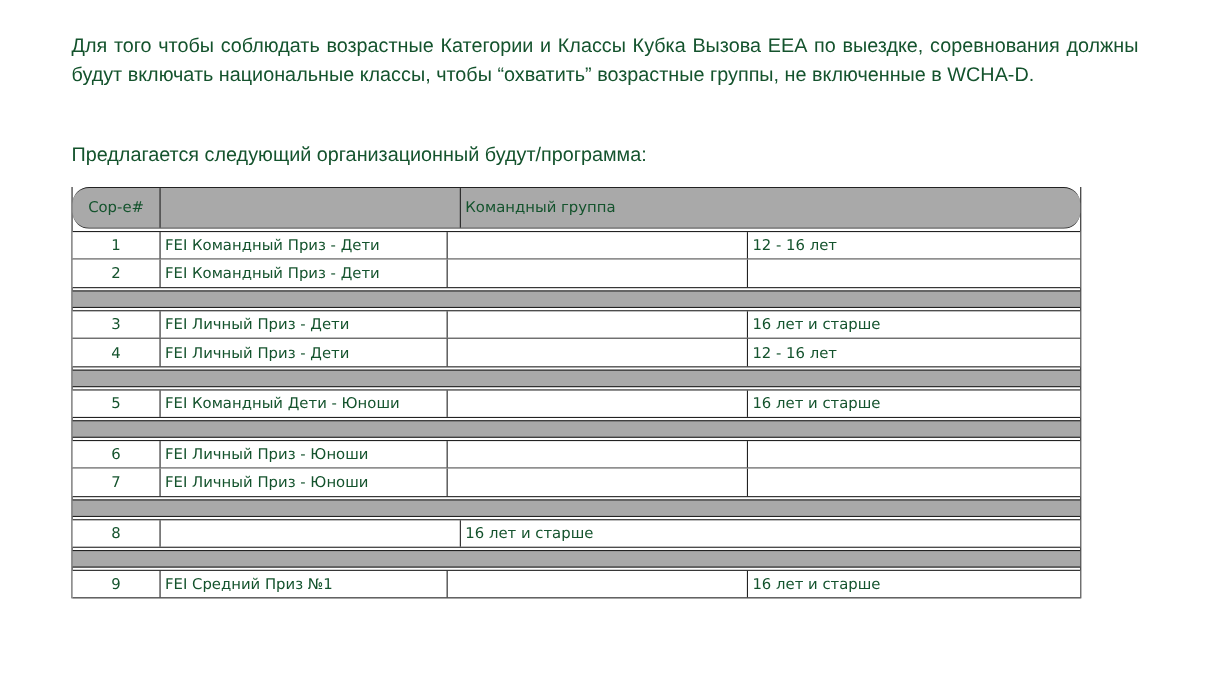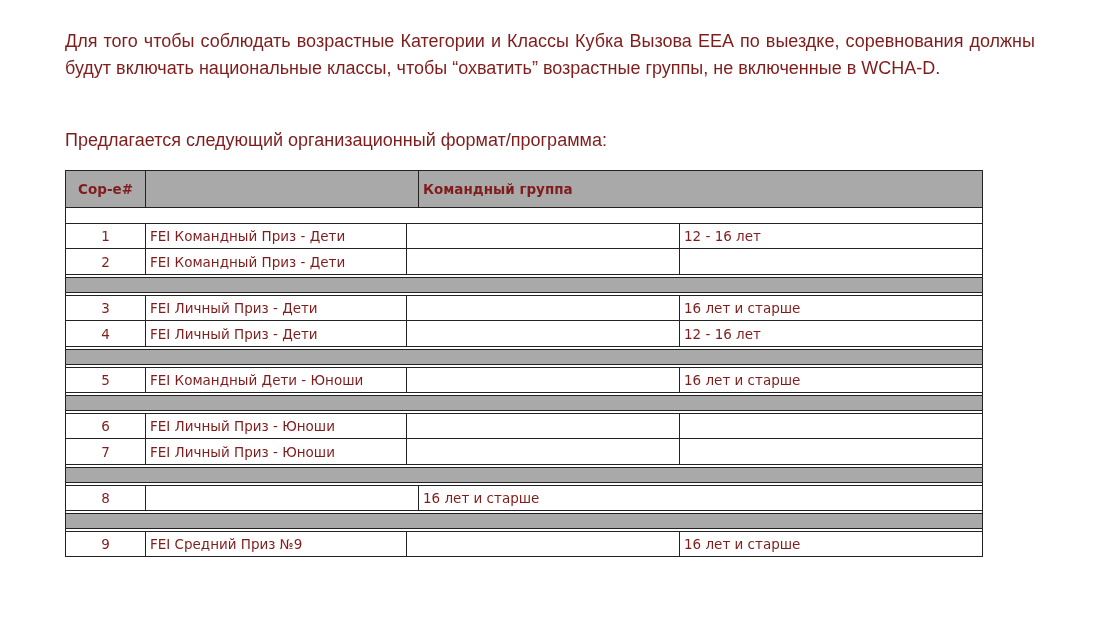--- a/index.html
+++ b/index.html
@@ -7,21 +7,21 @@
     --gray:#a9a9a9;
   }
   html,body{margin:0;padding:0;background:#ffffff;}
   .page{
     position:relative;
     width:1100px;
     height:619px;
     background:#ffffff;
     overflow:hidden;
     font-family:"Liberation Sans", sans-serif;
-    color:#7f1d1d;
+    color:#14532d;
   }
   .intro{
     position:absolute;
     left:65px;
     top:28px;
     width:970px;
     margin:0;
     font-size:18px;
     line-height:27px;
     text-align:justify;
@@ -50,22 +50,23 @@
     display:flex;
     height:26px;
     background:#ffffff;
     border-top:1px solid var(--bd);
     border-bottom:1px solid var(--bd);
     box-sizing:border-box;
   }
   .row.header{
     height:38px;
     background:var(--gray);
-    font-weight:bold;
-    margin-bottom:15px;
+    font-weight:normal;
+    margin-bottom:2px;
+    border-radius:15px;
   }
   .group{margin-bottom:2px;}
   .group .row + .row{border-top:none;}
   .spacer{
     height:16px;
     background:var(--gray);
     border-top:1px solid var(--bd);
     border-bottom:1px solid var(--bd);
     box-sizing:border-box;
     margin-bottom:2px;
@@ -83,21 +84,21 @@
   .c1{width:80px;justify-content:center;}
   .c2{width:261px;}
   .c3{width:273px;}
   .c4{flex:1;border-right:none;}
 </style>
 </head>
 <body>
 
 <div class="page">
   <p class="intro">Для того чтобы соблюдать возрастные Категории и Классы Кубка Вызова ЕЕА  по выездке, соревнования должны будут включать национальные классы, чтобы “охватить” возрастные группы, не включенные в WCHA-D.</p>
-  <p class="proposal">Предлагается следующий организационный формат/программа:</p>
+  <p class="proposal">Предлагается следующий организационный будут/программа:</p>
   <div class="tbl" id="schedule-table">
       <div class="row header">
         <div class="cell c1">Сор-е#</div>
         <div class="cell c3"></div>
         <div class="cell c4">Командный группа</div>
       </div>
       <div class="group">
         <div class="row">
           <div class="cell c1">1</div>
           <div class="cell c2">FEI Командный Приз - Дети</div>
@@ -152,19 +153,19 @@
         <div class="row">
           <div class="cell c1">8</div>
           <div class="cell c3"></div>
           <div class="cell c4">16 лет и старше</div>
         </div>
       </div>
       <div class="spacer" style="background: rgb(169, 169, 169);"></div>
       <div class="group">
         <div class="row">
           <div class="cell c1">9</div>
-          <div class="cell c2">FEI Средний Приз №9</div>
+          <div class="cell c2">FEI Средний Приз №1</div>
           <div class="cell c3"></div>
           <div class="cell c4">16 лет и старше</div>
         </div>
       </div>
     </div>
 </div>
 
 </body></html>

